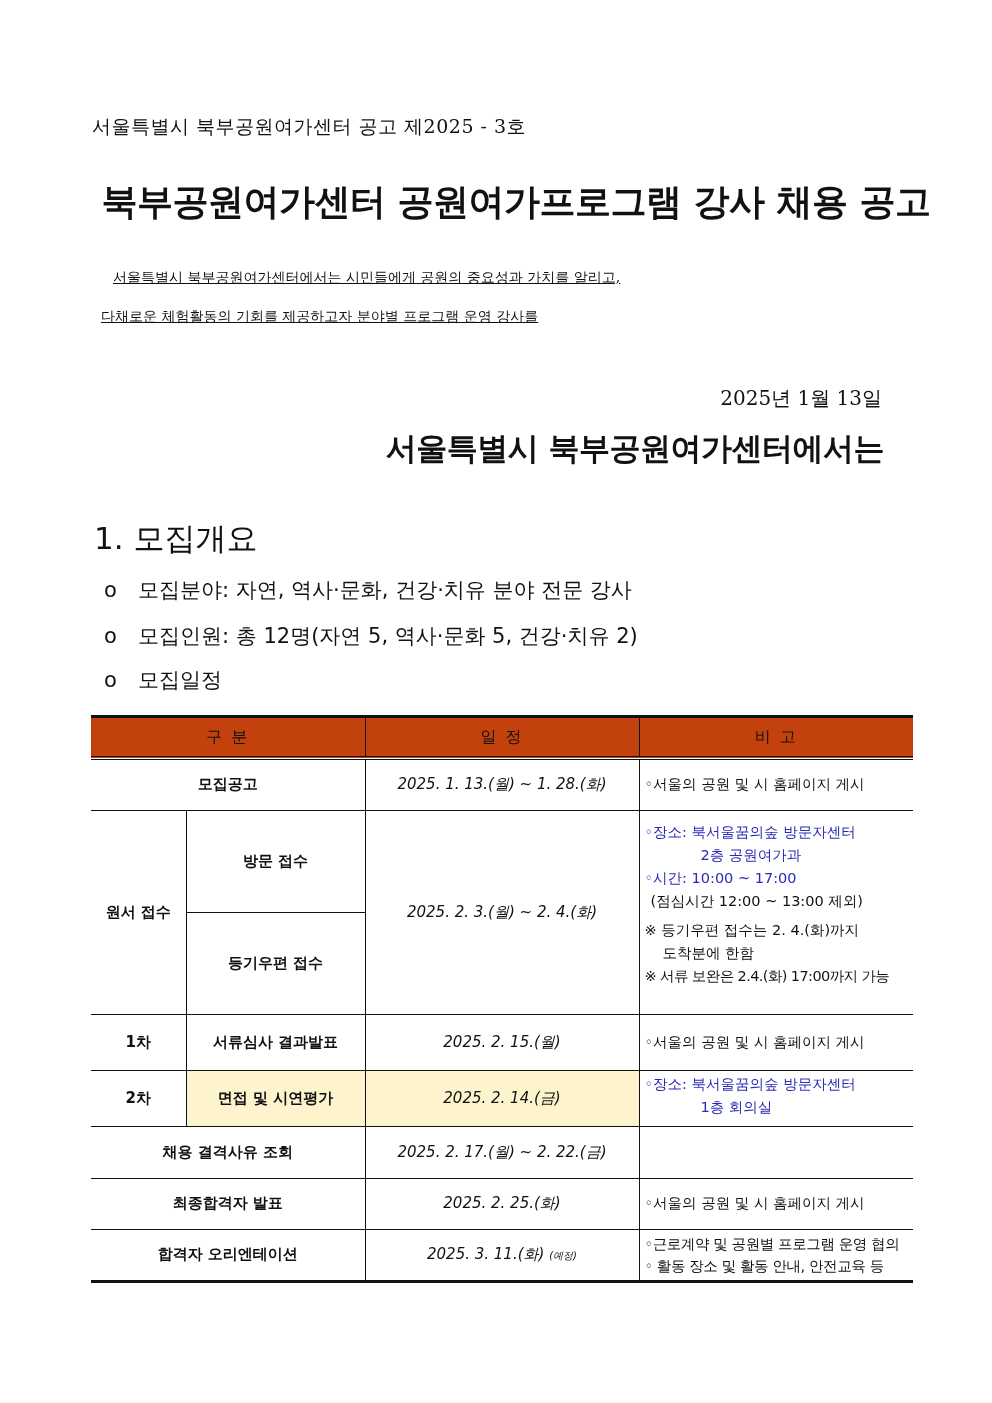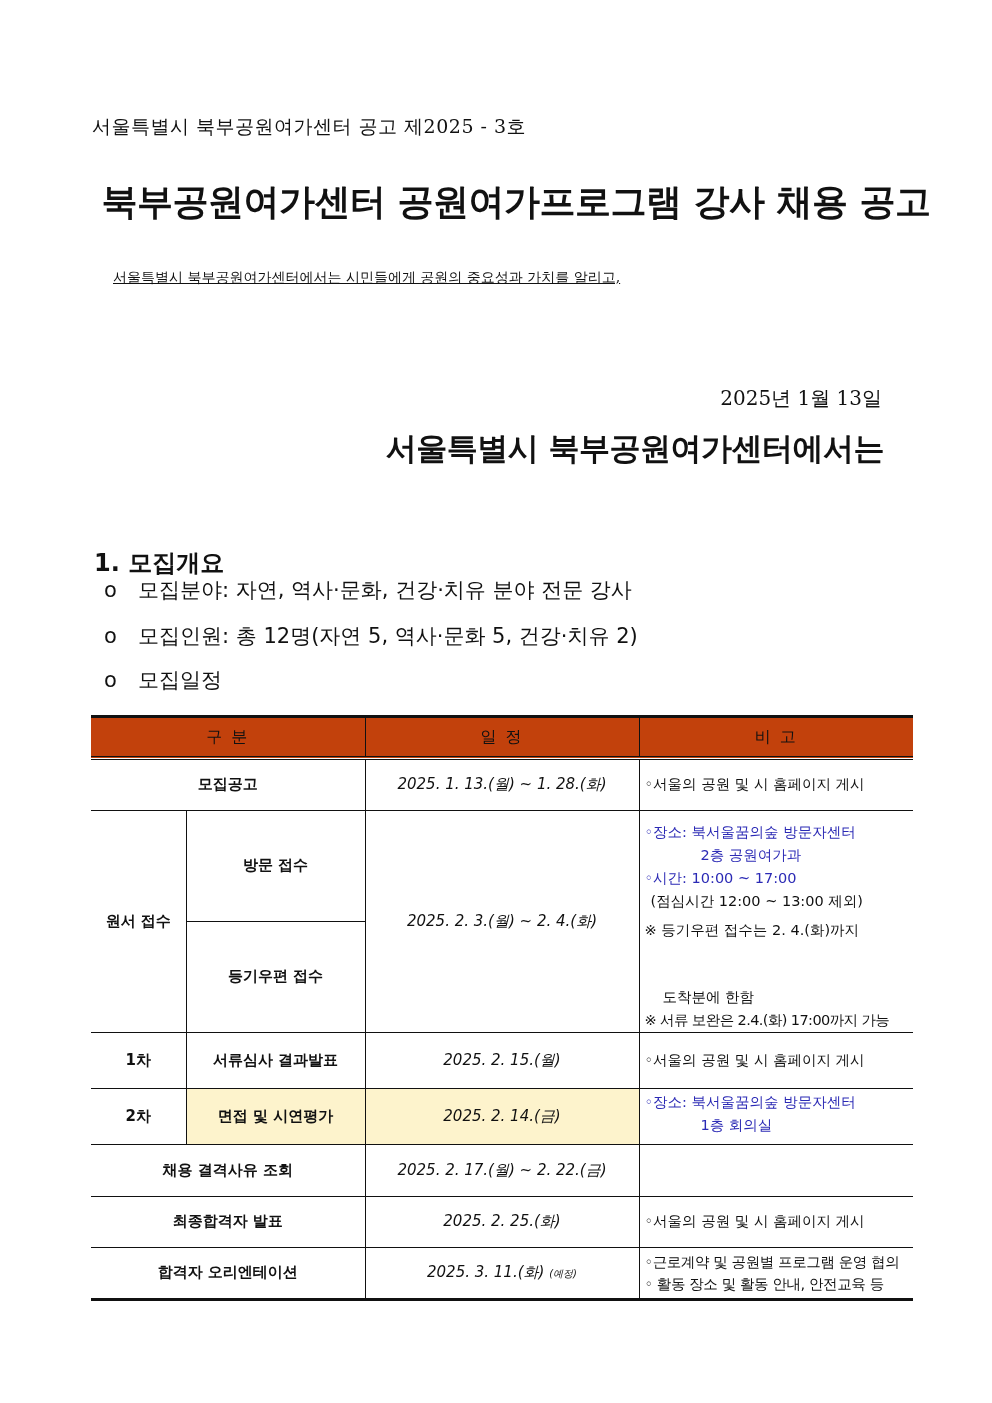--- a/index.html
+++ b/index.html
@@ -8,52 +8,53 @@
   .sans { font-family: "DejaVu Sans", "Liberation Sans", sans-serif; }
   .abs { position: absolute; }
 
   #notice-no { left: 92px; top: 114px; font-size: 19px; letter-spacing: 0.5px; }
   #doc-title { left: 0; width: 992px; text-align: center; top: 178px; font-size: 36px; font-weight: bold; letter-spacing: -0.5px; padding-left: 20px; }
   #intro { left: 101px; width: 803px; top: 258px; font-size: 14px; line-height: 39px; text-align: justify; text-align-last: left; text-decoration: underline; }
   #intro .first { text-indent: 12px; }
   #date { right: 110px; top: 385px; font-size: 20px; }
   #issuer { right: 108px; top: 428px; font-size: 31px; font-weight: bold; letter-spacing: -0.5px; }
 
-  #sec-heading { left: 94px; top: 547px; font-size: 24px; font-weight: bold; }
+  #sec-heading { left: 94px; top: 518px; font-size: 31px; font-weight: normal; }
   .bullet { left: 104px; font-size: 21px; }
   .bullet .mark { display: inline-block; width: 34px; }
   #b1 { top: 576px; }
   #b2 { top: 622px; }
   #b3 { top: 666px; }
 
   table#schedule { position: absolute; left: 91px; top: 715px; width: 822px; border-collapse: collapse; table-layout: fixed; font-family: "DejaVu Sans", "Liberation Sans", sans-serif; }
   #schedule td, #schedule th { border: 1px solid #111; padding: 0; text-align: center; vertical-align: middle; font-size: 15px; }
   #schedule tr:first-child th { border-top: 3px solid #111; border-bottom: 4px double #111; background: #c2410c; height: 38px; font-weight: normal; font-size: 16px; letter-spacing: 2px; }
   #schedule tr:last-child td { border-bottom: 3px solid #111; }
   #schedule td:first-child, #schedule th:first-child { border-left: none; }
   #schedule td:last-child, #schedule th:last-child { border-right: none; }
   .bold { font-weight: bold; }
   .date { letter-spacing: 0; font-size: 15px; font-style: italic; }
   .note { text-align: left !important; padding-left: 5px !important; font-size: 14.5px !important; line-height: 23px; }
   .blue { color: #2b2ab5; }
   .hl { background: #fdf3cc; }
   .indent { padding-left: 56px; display: block; }
   .small { font-size: 10px; }
   .gap { height: 6px; display: block; }
-  .hang { padding-left: 18px; display: block; margin-top: 44px; }
+  .hang { padding-left: 18px; display: block; }
 </style>
 </head>
 <body>
 
 <div id="notice-no" class="abs serif">서울특별시 북부공원여가센터 공고 제2025 - 3호</div>
 
 <div id="doc-title" class="abs sans">북부공원여가센터 공원여가프로그램 강사 채용 공고</div>
 
 <div id="intro" class="abs serif">
   <div class="first">서울특별시 북부공원여가센터에서는 시민들에게 공원의 중요성과 가치를 알리고,</div>
+  <div>다채로운 체험활동의 기회를 제공하고자 분야별 프로그램 운영 강사를</div>
 </div>
 
 <div id="date" class="abs serif">2025년 1월 13일</div>
 
 <div id="issuer" class="abs sans">서울특별시 북부공원여가센터에서는</div>
 
 <div id="sec-heading" class="abs sans">1. 모집개요</div>
 
 <div id="b1" class="abs sans bullet">
   <span class="mark">o</span><span>모집분야: 자연, 역사·문화, 건강·치유 분야 전문 강사</span>

